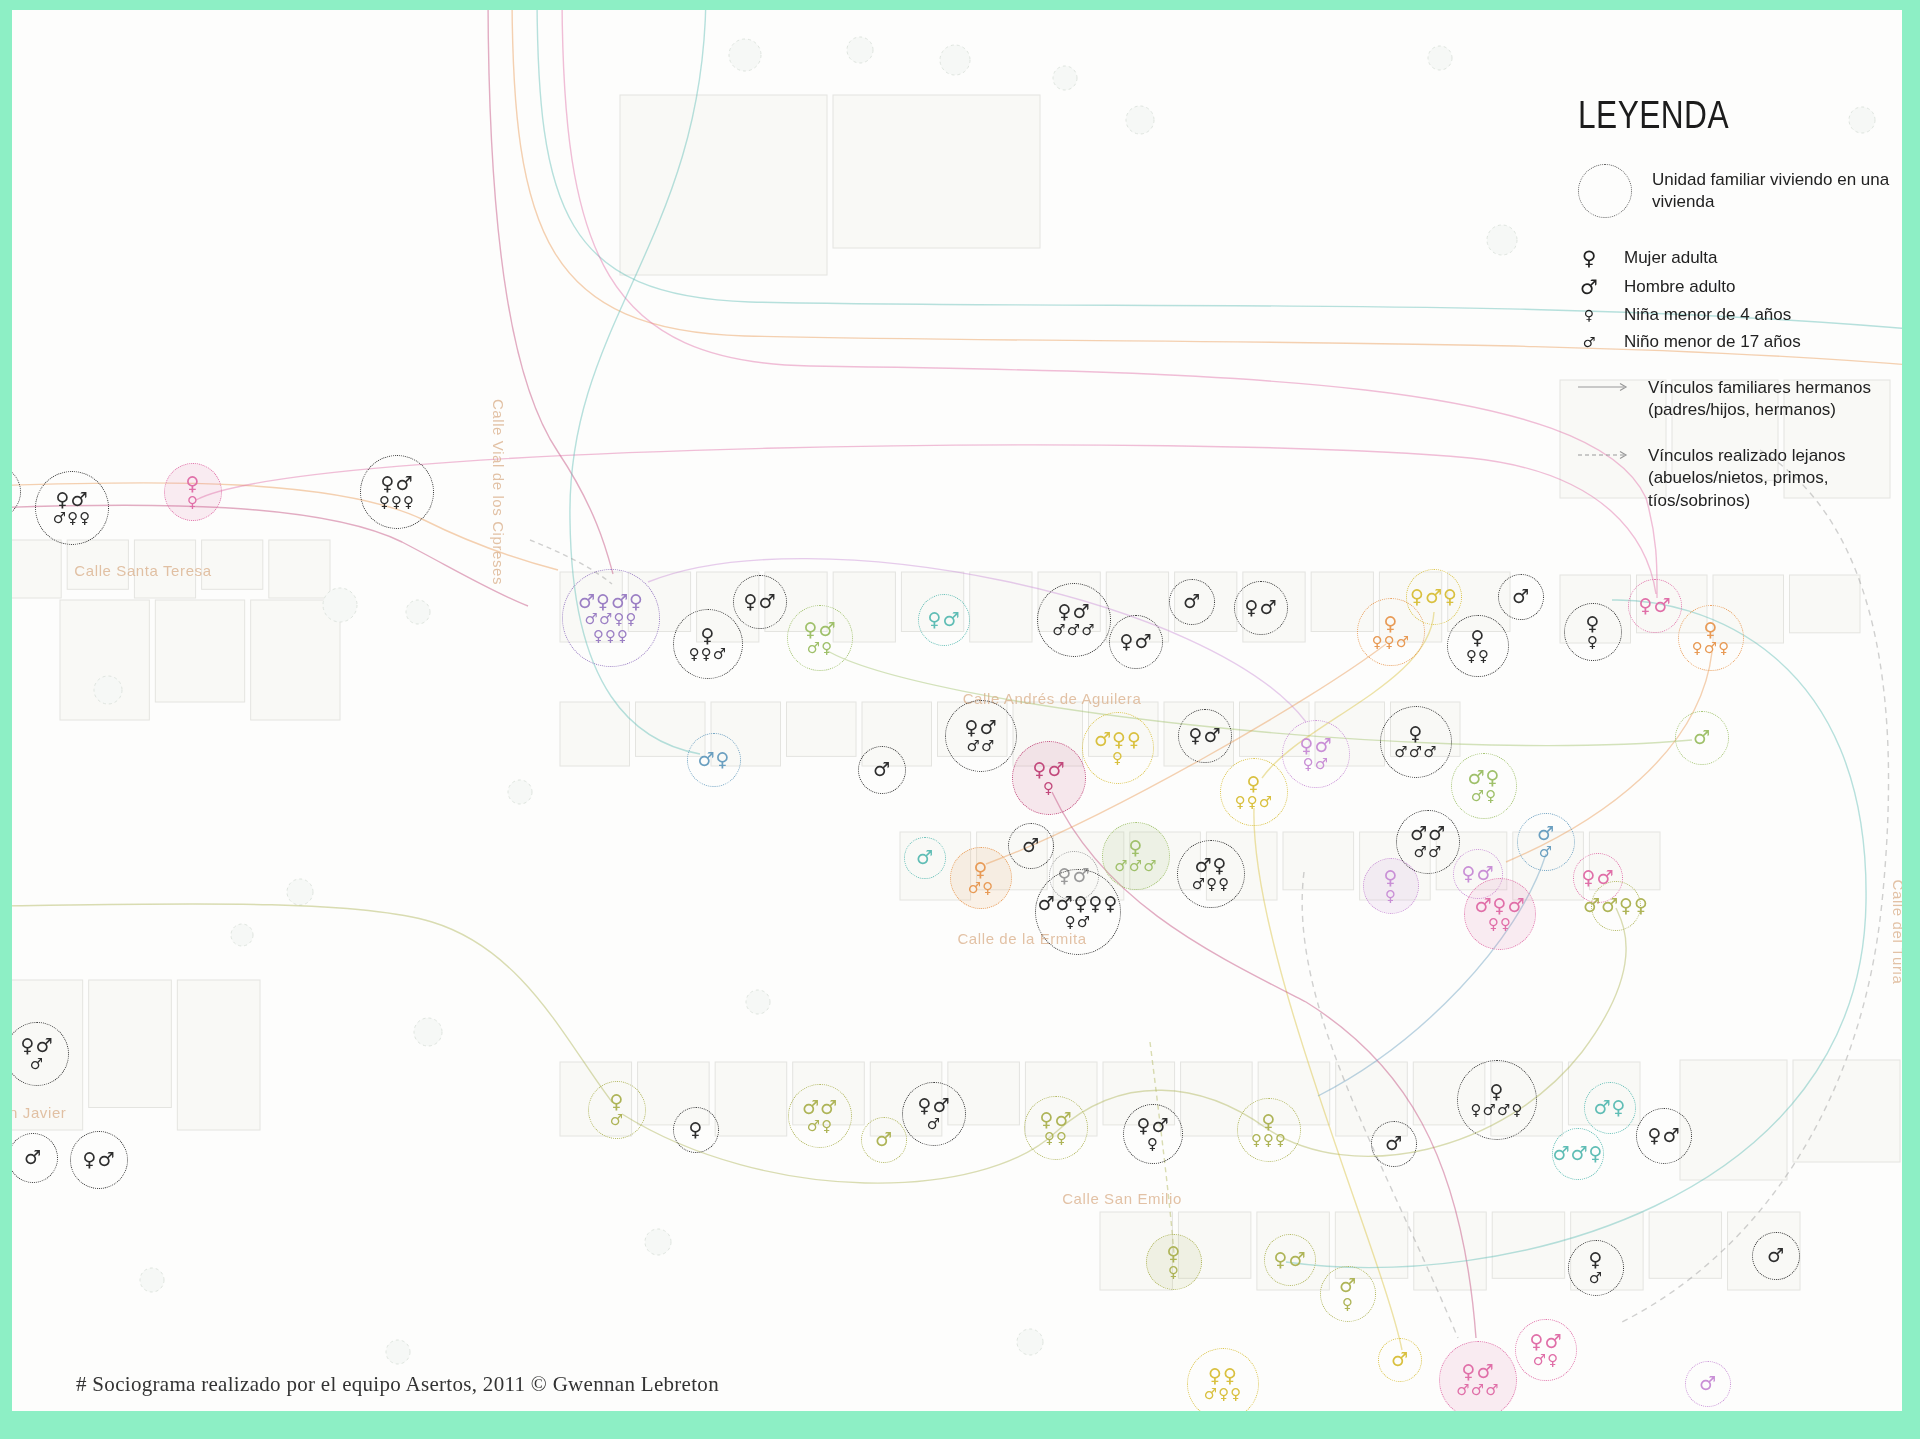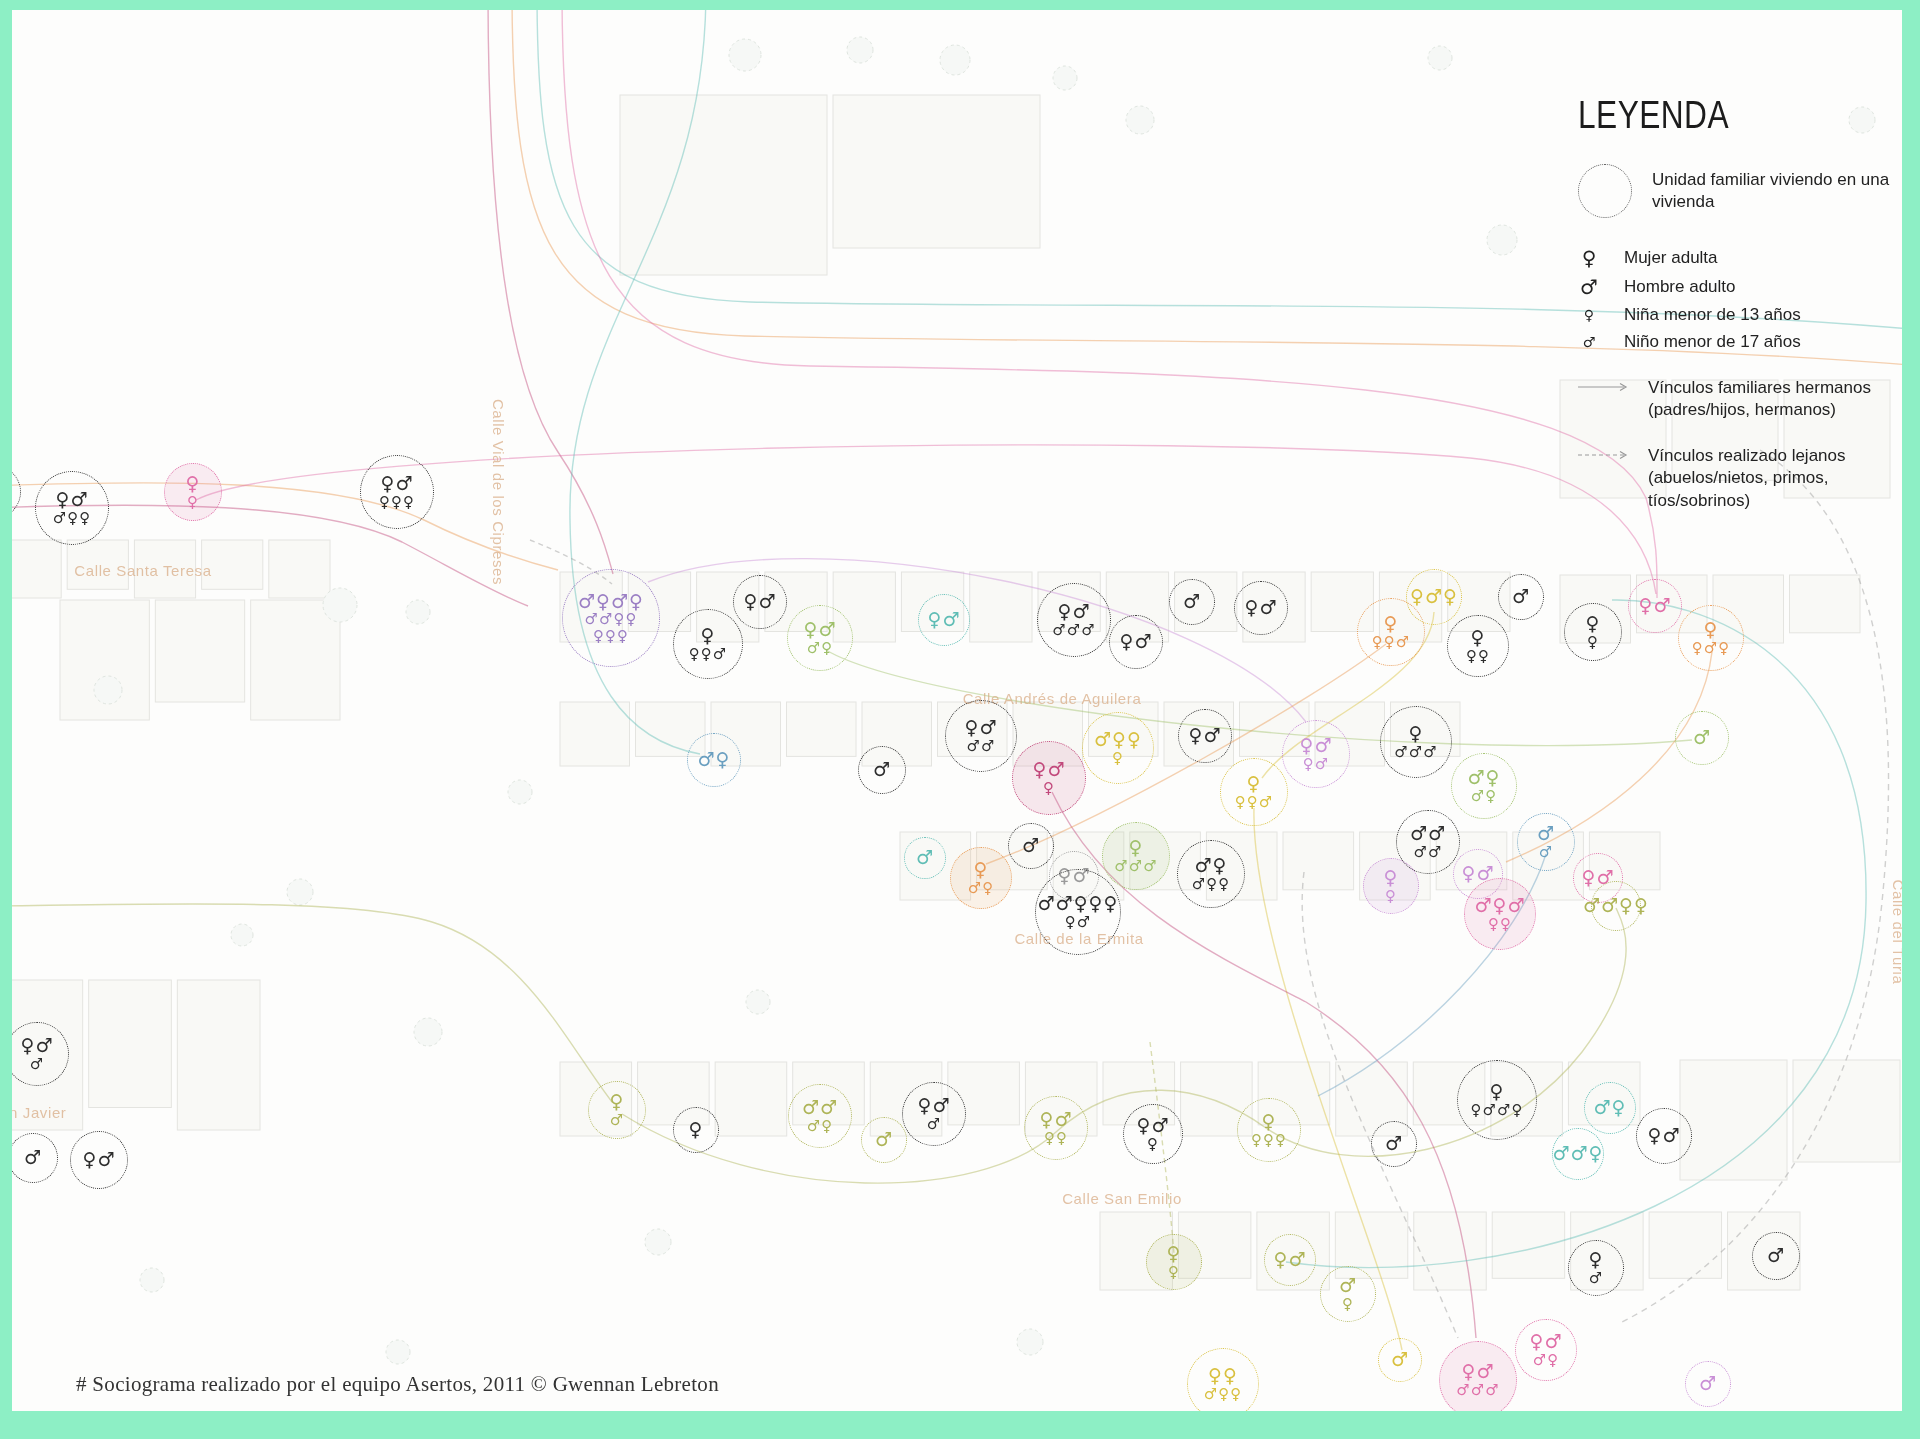--- a/index.html
+++ b/index.html
@@ -184,21 +184,21 @@
       <path d="M 530,540 C 560,552 590,566 612,584" fill="none" stroke="#9a9a9a" stroke-width="1.4" opacity="0.45" stroke-dasharray="5 4"></path>
       <path d="M 1150,1042 C 1160,1122 1170,1202 1174,1254" fill="none" stroke="#aeb457" stroke-width="1.4" opacity="0.45" stroke-dasharray="5 4"></path>
       <path d="M 1304,872 C 1288,1002 1380,1152 1458,1338" fill="none" stroke="#9a9a9a" stroke-width="1.4" opacity="0.45" stroke-dasharray="6 5"></path>
     </g>
 </svg>
 
 <div id="streets">
     <span class="street" style="left: 143px; top: 570px;">Calle Santa Teresa</span>
     <span class="street v" style="left: 498px; top: 492px;">Calle Vial de los Cipreses</span>
     <span class="street" style="left: 1052px; top: 698px;">Calle Andrés de Aguilera</span>
-    <span class="street" style="left: 1079px; top: 938px; text-align: center;">Calle de la Ermita</span>
+    <span class="street" style="left: 1022px; top: 938px; text-align: center;">Calle de la Ermita</span>
     <span class="street" style="left: 28px; top: 1112px;">San Javier</span>
     <span class="street" style="left: 1122px; top: 1198px;">Calle San Emilio</span>
     <span class="street v" style="left: 1898px; top: 932px;">Calle del Turia</span>
   </div>
 
 <div id="families">
     <div class="family" style="left: -6px; top: 492px; width: 52px; height: 52px; border-color: rgb(46, 46, 46); color: rgb(46, 46, 46);">
       <div class="frow">♀♂</div>
       <div class="frow small">♂</div>
     </div>
@@ -466,21 +466,21 @@
   <div class="legend-sym-row">
     <span class="legend-sym big">♀</span>
     <span class="legend-label">Mujer adulta</span>
   </div>
   <div class="legend-sym-row">
     <span class="legend-sym big">♂</span>
     <span class="legend-label">Hombre adulto</span>
   </div>
   <div class="legend-sym-row">
     <span class="legend-sym small">♀</span>
-    <span class="legend-label">Niña menor de 13 años</span>
+    <span class="legend-label">Niña menor de 4 años</span>
   </div>
   <div class="legend-sym-row">
     <span class="legend-sym small">♂</span>
     <span class="legend-label">Niño menor de 17 años</span>
   </div>
 
   <div class="legend-link-row">
     <svg width="58" height="12">
       <path d="M0,6 H46" stroke="#999" stroke-width="1.2" fill="none"></path>
       <path d="M42,2.5 L48,6 L42,9.5" stroke="#999" stroke-width="1.2" fill="none"></path>

